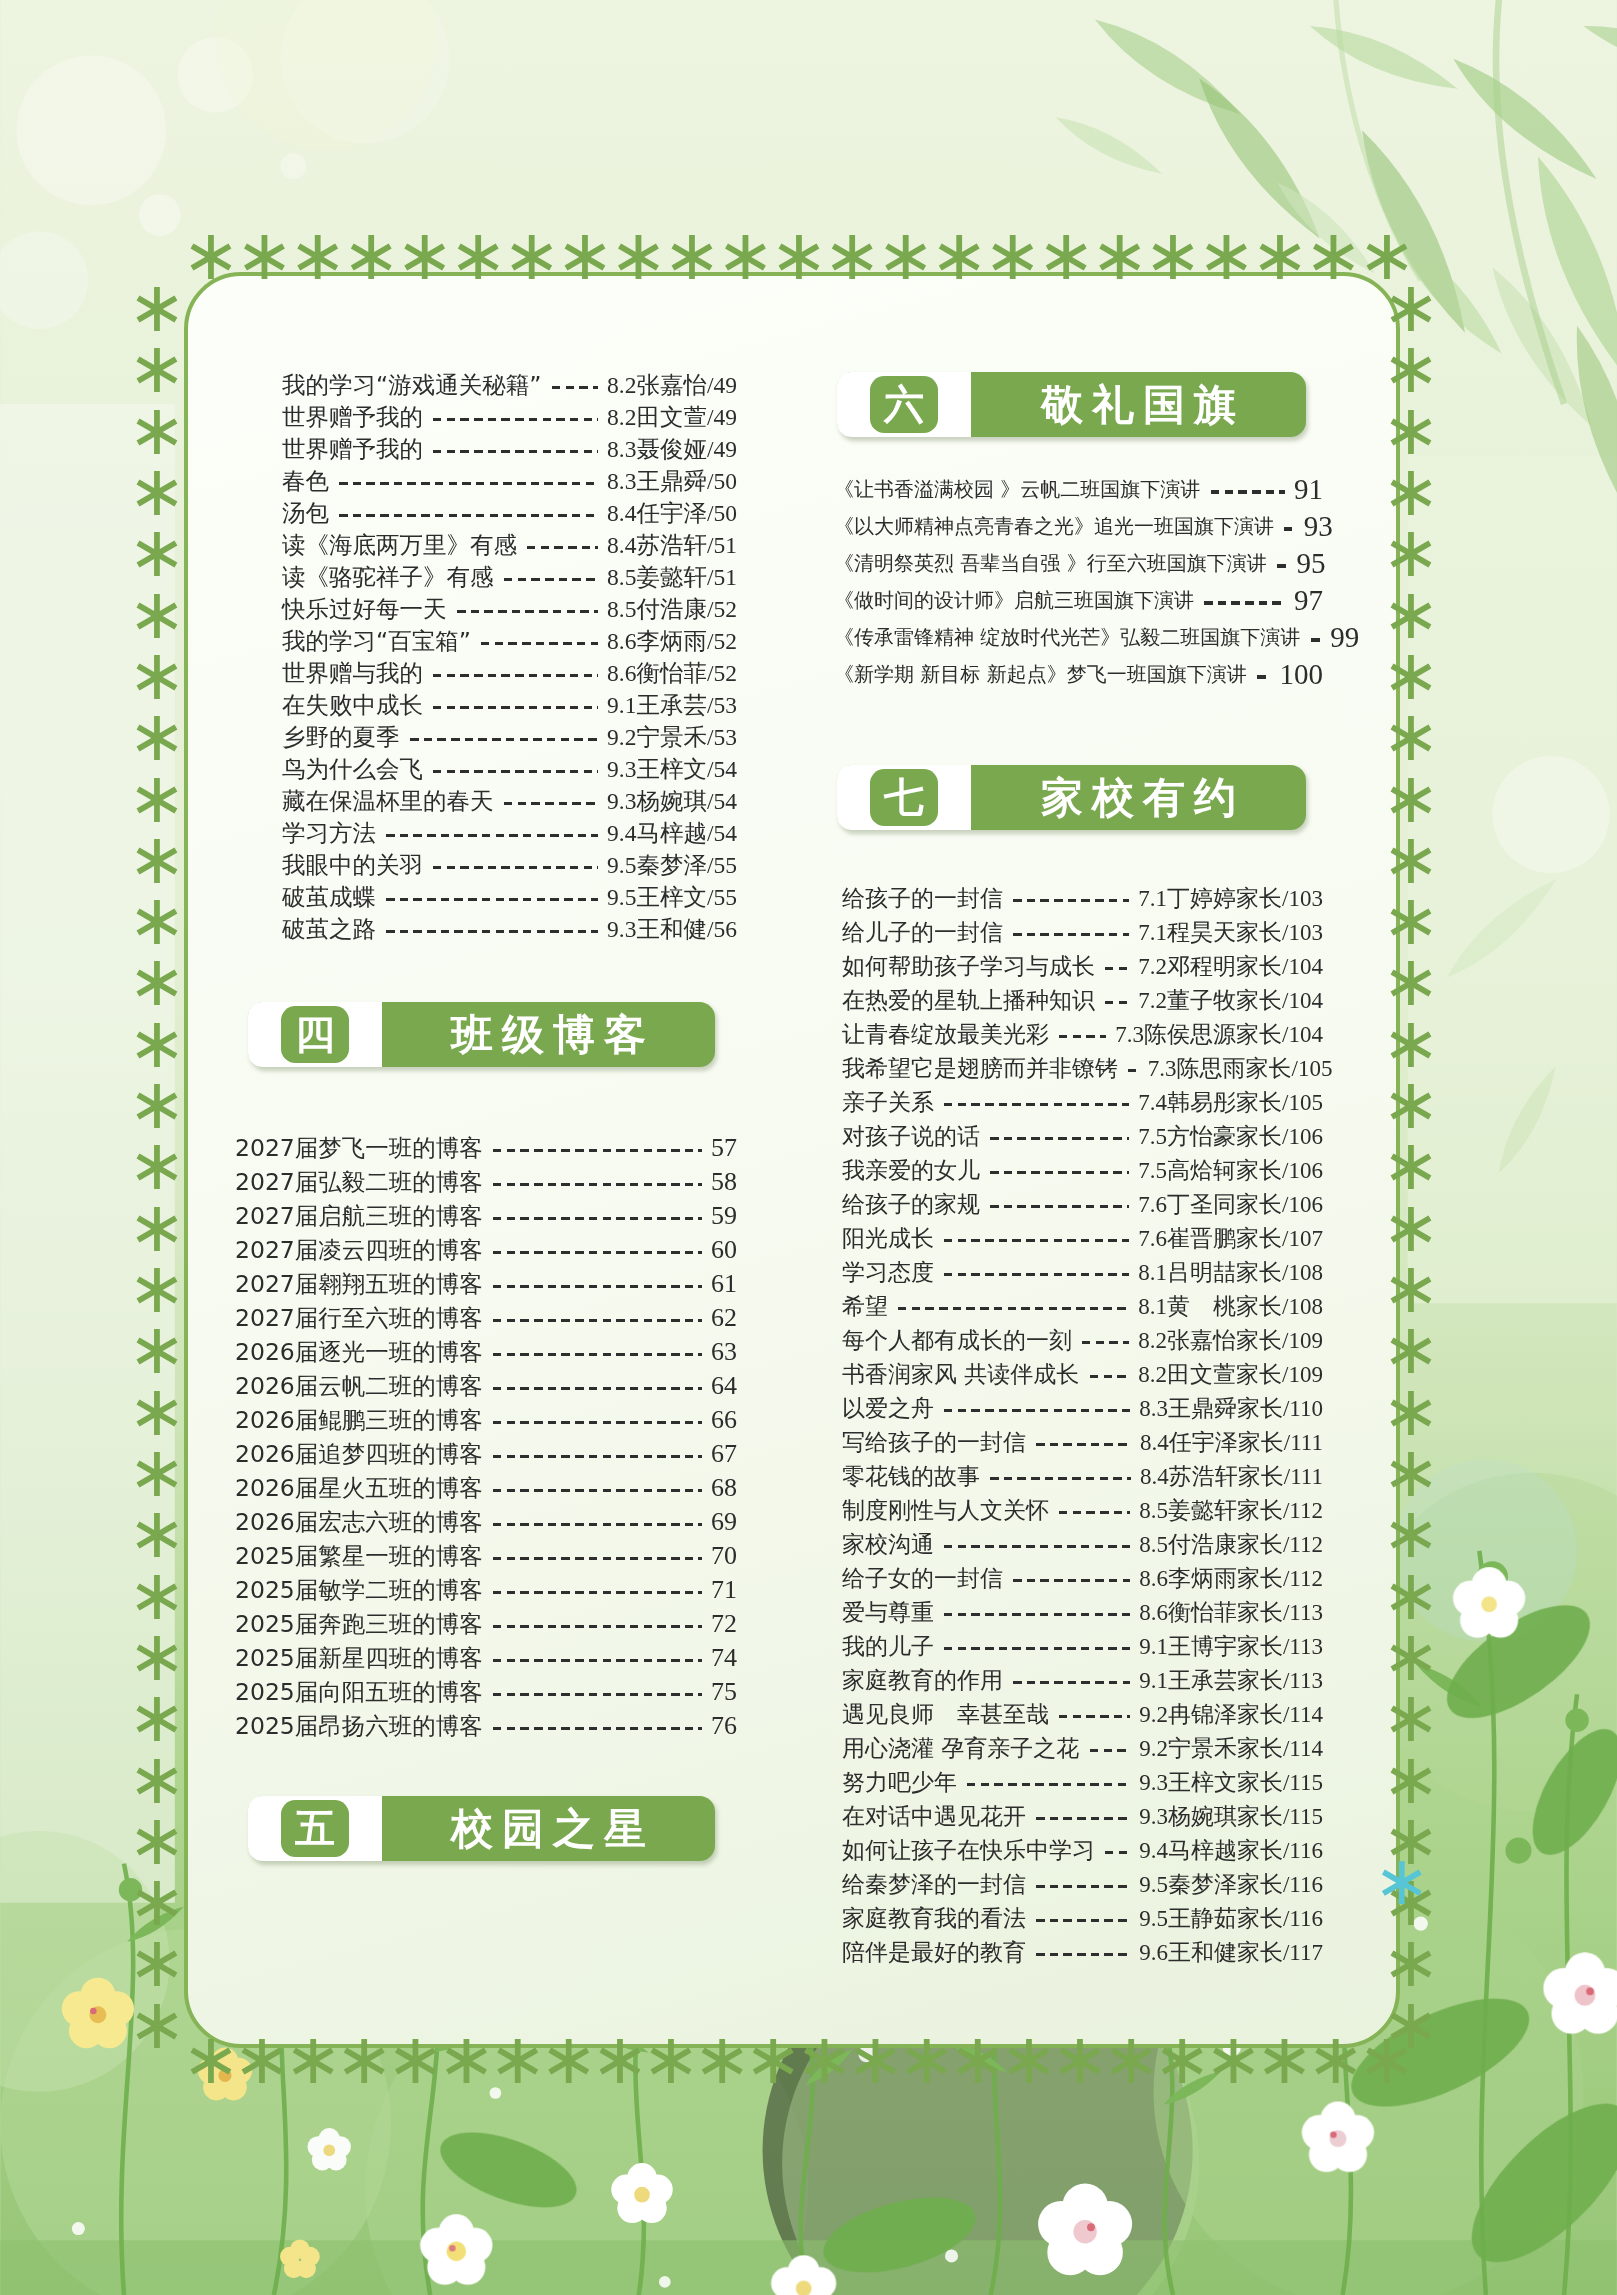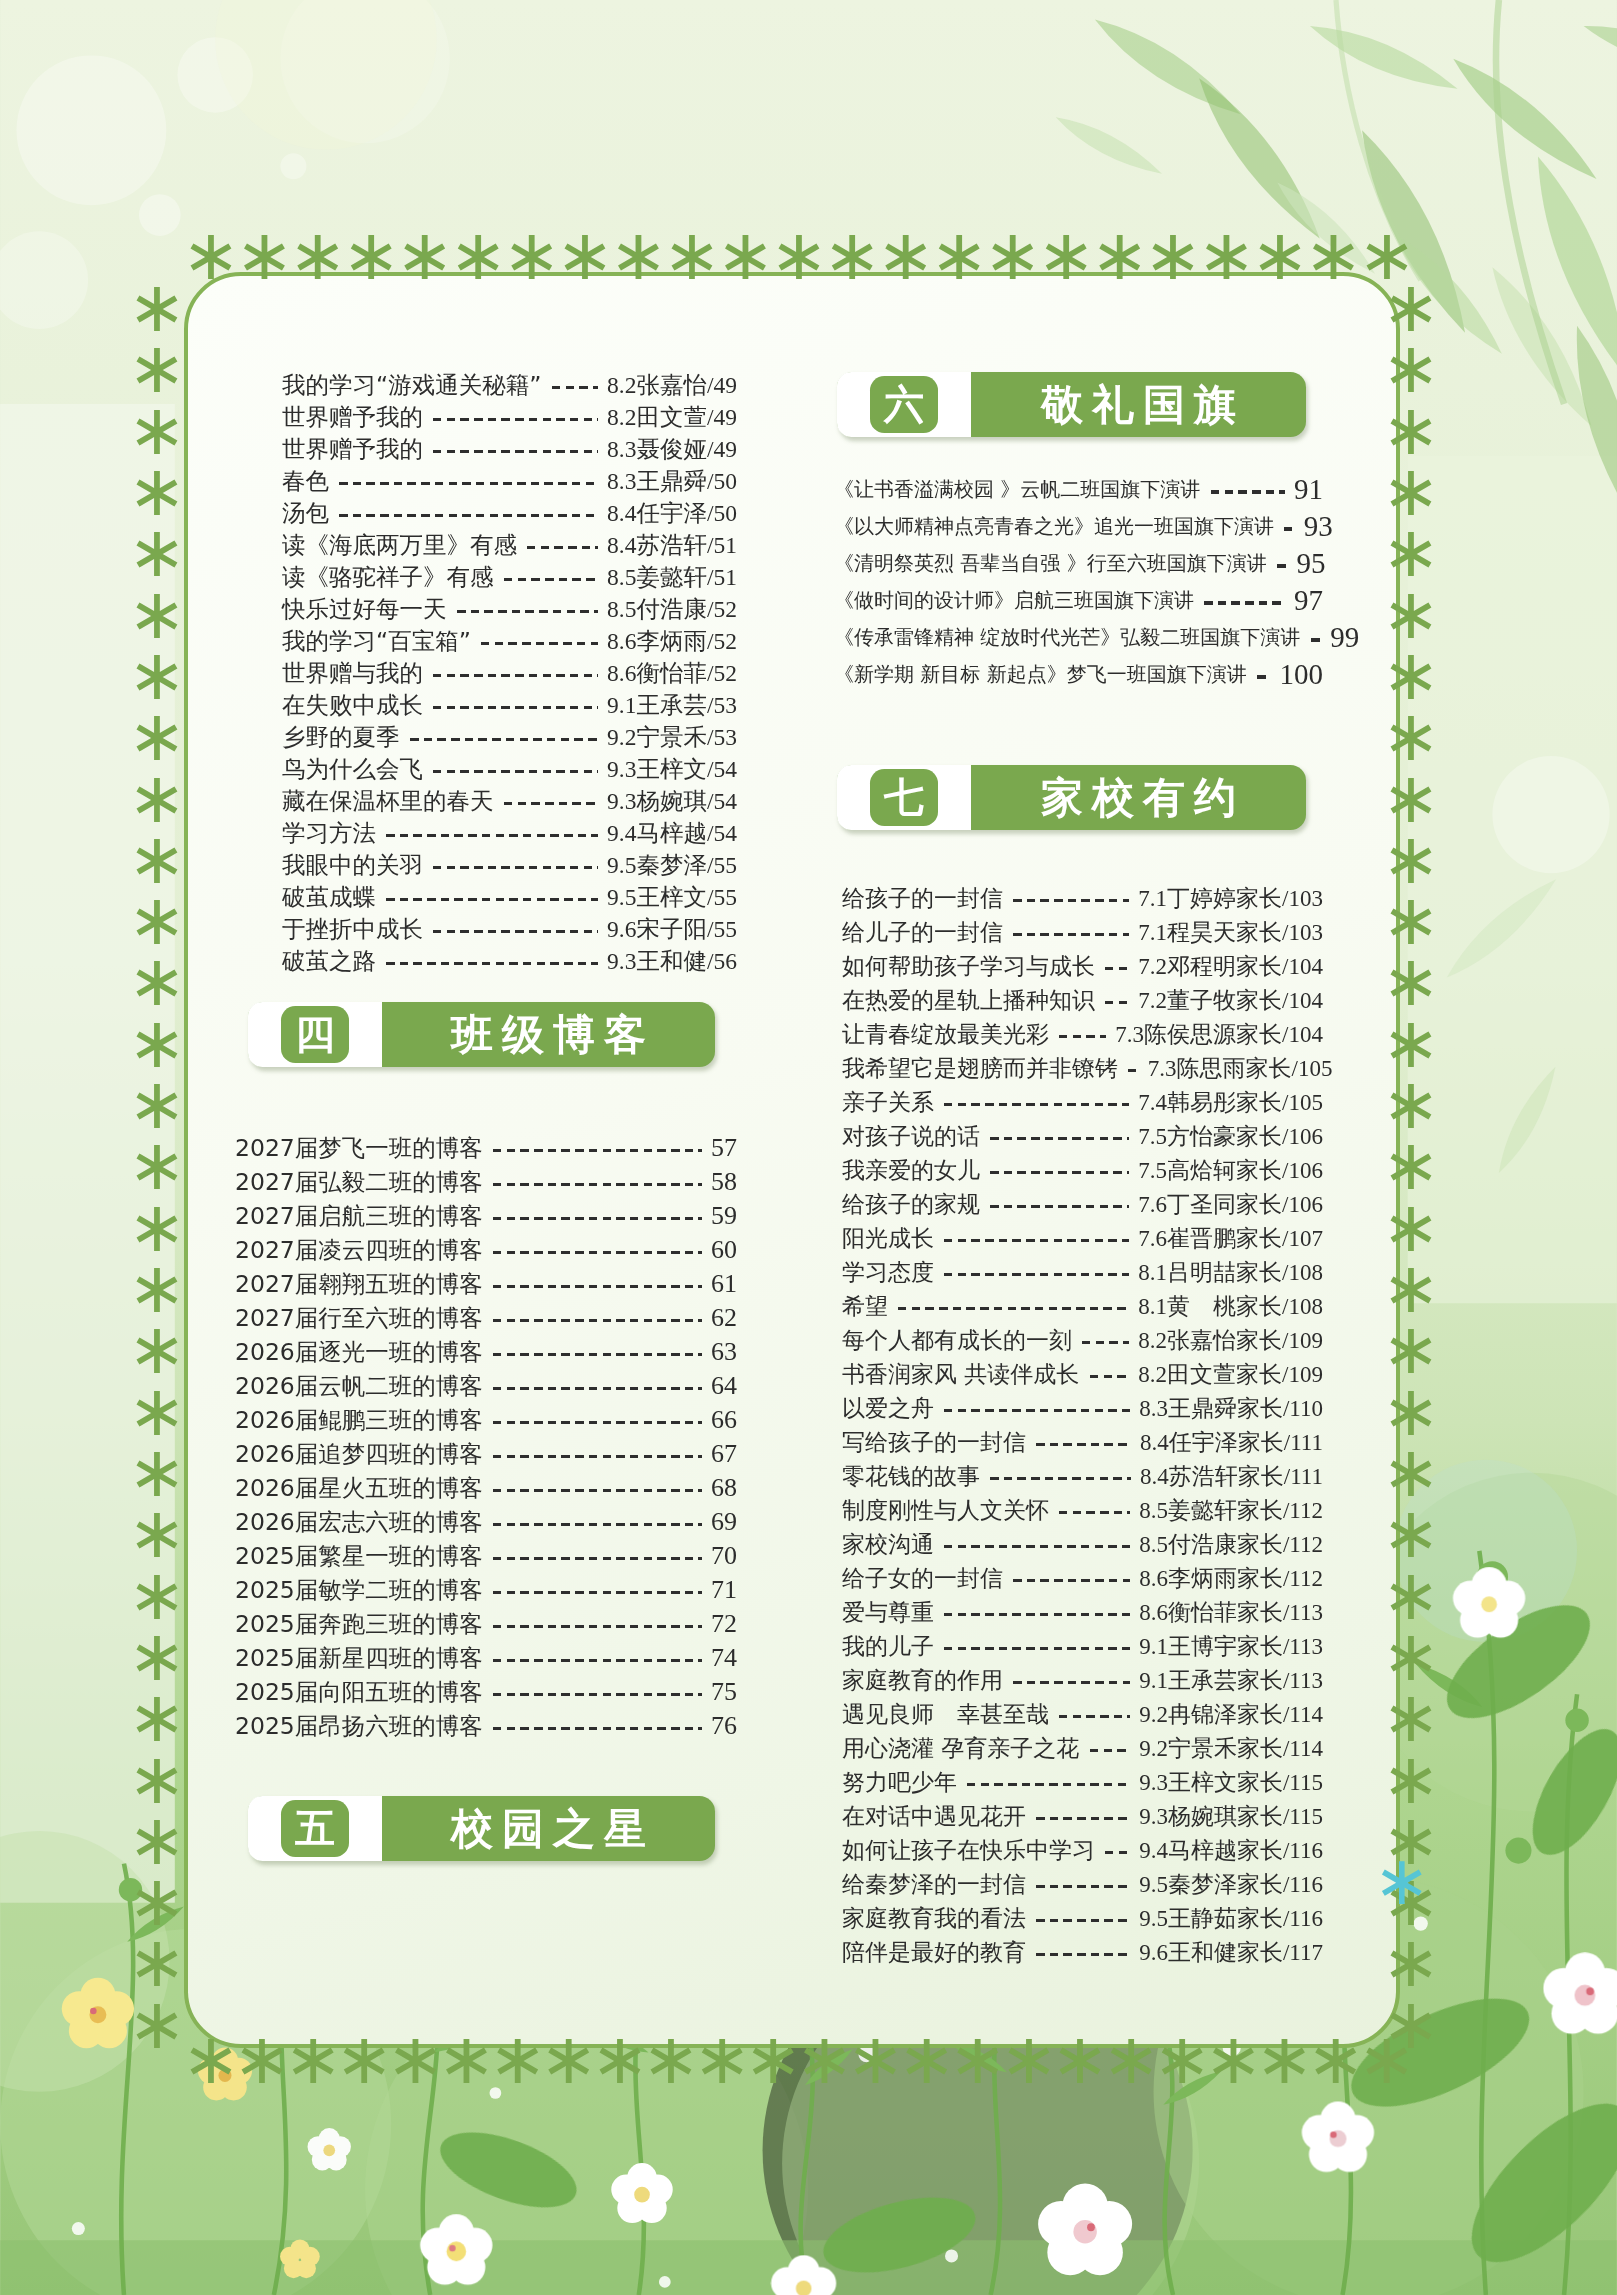--- a/index.html
+++ b/index.html
@@ -431,25 +431,20 @@
         <span class="leader"></span>
         <span class="ref">9.5秦梦泽/55</span>
       </div>
 
       <div class="toc-row">
         <span class="t">破茧成蝶</span>
         <span class="leader"></span>
         <span class="ref">9.5王梓文/55</span>
       </div>
 
-      <div class="toc-row">
-        <span class="t">于挫折中成长</span>
-        <span class="leader"></span>
-        <span class="ref">9.6宋子阳/55</span>
-      </div>
 
       <div class="toc-row">
         <span class="t">破茧之路</span>
         <span class="leader"></span>
         <span class="ref">9.3王和健/56</span>
       </div>
     </div>
 
   <div class="sec-header hdr-4">
     <div class="sec-tab">

